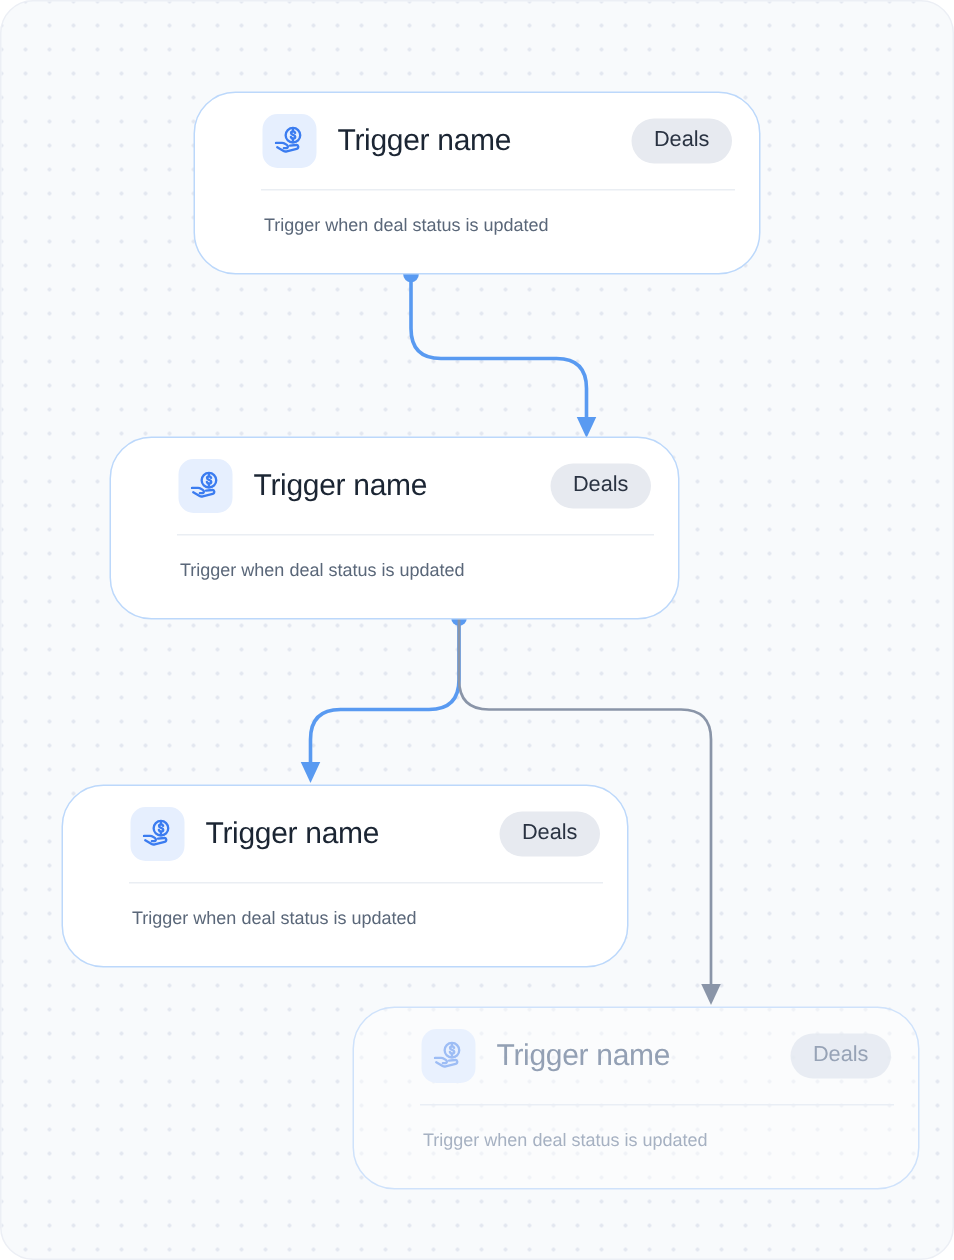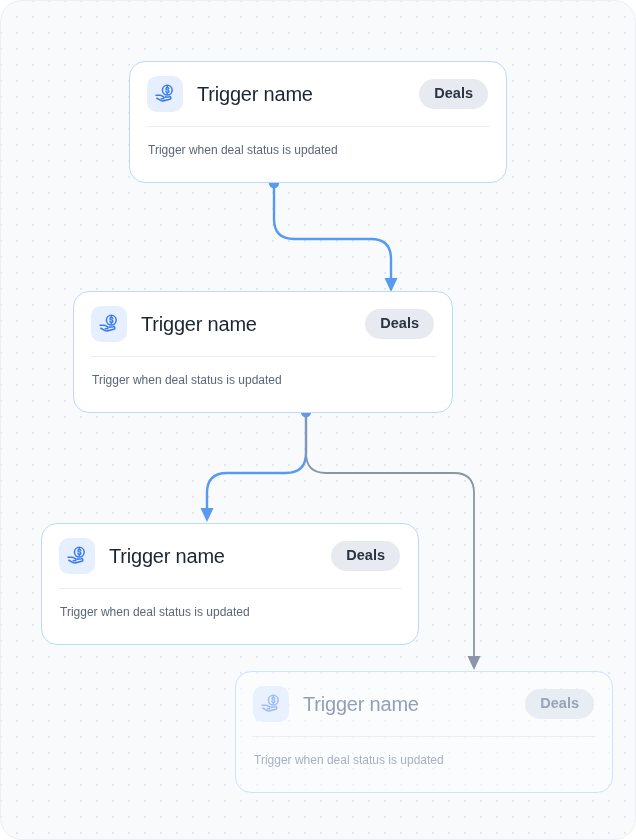--- a/index.html
+++ b/index.html
@@ -36,22 +36,23 @@
     pointer-events: none;
     z-index: 1;
   }
 
   
   .node {
     position: absolute;
     box-sizing: border-box;
     background: #ffffff;
     border: 1px solid #bcd8fb;
-    border-radius: 16px;
+    border-radius: 28px;
     z-index: 2;
+    padding-left: 28px;
   }
   .node.ghost {
     background: rgba(255,255,255,0.46);
     border-color: #cfe2fb;
   }
 
   .node-head {
     display: flex;
     align-items: center;
     height: 64px;
@@ -84,21 +85,20 @@
 
   .node-badge {
     flex: 0 0 auto;
     background: #e7eaf0;
     color: #2a3342;
     font-size: 14.5px;
     border-radius: 999px;
     padding: 7px 15px 8px;
     line-height: 1;
     white-space: nowrap;
-    font-weight: bold;
   }
   .ghost .node-badge {
     background: rgba(226,231,239,0.75);
     color: #97a3b6;
   }
 
   .node-divider {
     height: 1px;
     margin: 0 16px;
     background: #eaeef3;

